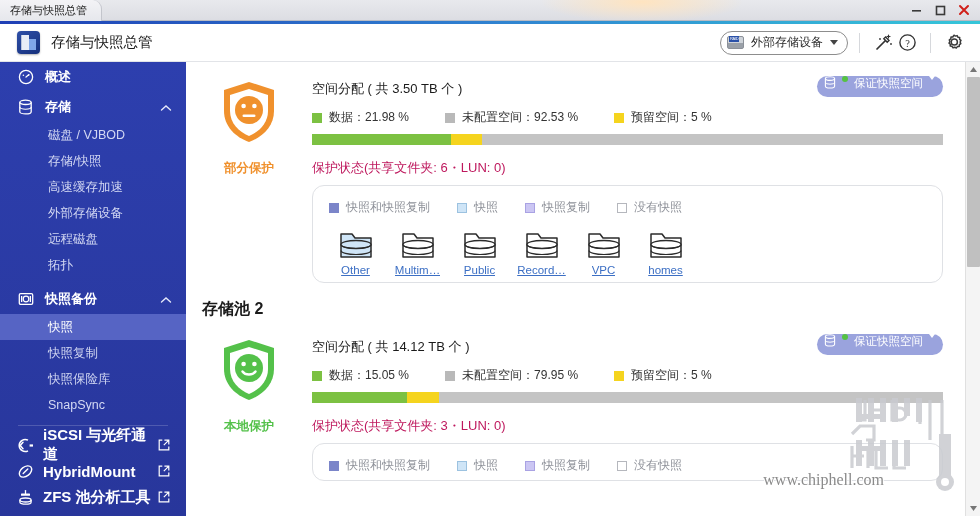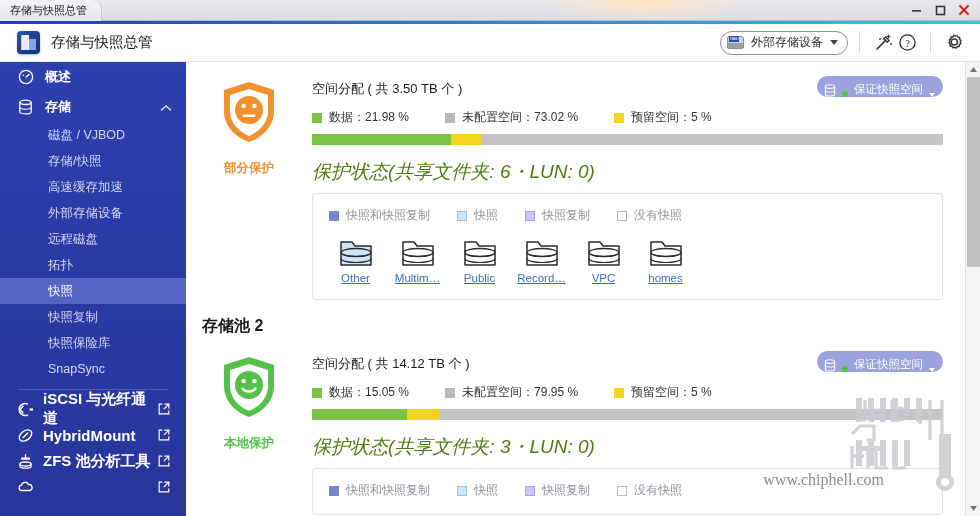--- a/index.html
+++ b/index.html
@@ -137,40 +137,40 @@
   }
   .shield-lbl { margin-top: 16px; font-size: 12.5px; font-weight: bold; }
   .pool-right { flex: 1; padding-right: 22px; position: relative; }
 
   .alloc-head {
     font-size: 13px; color: #1b1b1b; margin-top: 14px;
     display: flex; align-items: center;
   }
   .guarantee-btn {
     position: absolute; right: 22px; top: 10px;
-    display: flex; align-items: flex-end; gap: 6px;
+    display: flex; align-items: flex-start; gap: 6px;
     height: 21px; padding: 0 8px 0 7px; border-radius: 11px;
     background: #9aa3dd; color: #ffffff; font-size: 11.5px;
   }
   .g-db { width: 12px; height: 13px; flex: none; }
   .g-dot { width: 6px; height: 6px; border-radius: 50%; background: #55c243; flex: none; }
   .g-car { width: 0; height: 0; border-left: 3.5px solid transparent;
            border-right: 3.5px solid transparent; border-top: 4.5px solid #fff; }
 
   .legend { display: flex; align-items: center; gap: 12px; margin-top: 11px; font-size: 12px; color: #333; }
   .lg { display: flex; align-items: center; margin-right: 24px; white-space: nowrap; }
   .lg .sw { width: 10px; height: 10px; margin-right: 7px; flex: none; }
 
   .bar { height: 11px; width: 100%; margin-top: 8px; display: flex; background: #c4c4c4; }
   .bar .seg { height: 100%; }
 
-  .prot-head { font-size: 19px; color: #4d7c0f; margin-top: 14px; font-style: italic; }
+  .prot-head { font-size: 13px; color: #be185d; margin-top: 14px; }
   .prot-box {
-    margin-top: 8px; border: 1px solid #dfe1e5; border-radius: 4px;
-    padding: 13px 16px 15px 16px; background: #fff;
+    margin-top: 8px; border: 1px solid #dfe1e5; border-radius: 12px;
+    padding: 13px 16px 6px 16px; background: #fff;
   }
   .plegend { display: flex; align-items: center; font-size: 12px; color: #8e9199; }
   .pl { display: flex; align-items: center; margin-right: 27px; white-space: nowrap; }
   .pl .sw { width: 10px; height: 10px; margin-right: 7px; flex: none; }
   .folders { display: flex; gap: 9px; margin-top: 14px; }
   .fold { width: 53px; display: flex; flex-direction: column; align-items: center; }
   .fold-name {
     margin-top: 5px; font-size: 11.5px; color: #3c6fc4;
     text-decoration: underline; white-space: nowrap;
     max-width: 52px; overflow: hidden; text-overflow: clip;
@@ -311,20 +311,36 @@
   <div class="nav-sub">
       <span>外部存储设备</span>
     </div>
   <div class="nav-sub">
       <span>远程磁盘</span>
     </div>
   <div class="nav-sub">
       <span>拓扑</span>
     </div>
 
+  <div class="nav-group" style="margin-top:6px">
+    <span class="gi">
+      <svg width="16" height="16" viewBox="0 0 16 16">
+        <rect x="1.3" y="2.6" width="13.4" height="10.8" rx="1.4" fill="none" stroke="#fff" stroke-width="1.3"></rect>
+        <circle cx="8" cy="8" r="2.8" fill="none" stroke="#fff" stroke-width="1.2"></circle>
+        <rect x="3" y="5" width="1.3" height="6" fill="#fff"></rect>
+        <rect x="11.7" y="5" width="1.3" height="6" fill="#fff"></rect>
+      </svg>
+    </span>
+    <span>快照备份</span>
+    <span class="chev">
+      <svg width="12" height="8" viewBox="0 0 12 8">
+          <path d="M1.5 6 L6 2 L10.5 6" fill="none" stroke="#e6e9fa" stroke-width="1.4" stroke-linecap="round"></path>
+        </svg>
+    </span>
+  </div>
 
   <div class="nav-sub active">
       <span>快照</span>
     </div>
   <div class="nav-sub">
       <span>快照复制</span>
     </div>
   <div class="nav-sub">
       <span>快照保险库</span>
     </div>
@@ -432,21 +448,21 @@
 
       <div class="alloc-head">空间分配 ( 共 3.50 TB 个 )</div>
 
       <div class="legend">
         <span class="lg">
           <span class="sw" style="background:#7cc142"></span>
           <span>数据：21.98 %</span>
         </span>
         <span class="lg">
           <span class="sw" style="background:#b9b9b9"></span>
-          <span>未配置空间：73.02 %</span>
+          <span>未配置空间：92.53 %</span>
         </span>
         <span class="lg">
           <span class="sw" style="background:#f5d41e"></span>
           <span>预留空间：5 %</span>
         </span>
       </div>
 
       <div class="bar">
         <div class="seg" style="width:21.98%;background:#7cc142"></div>
         <div class="seg" style="width:5%;background:#f5d41e"></div>

